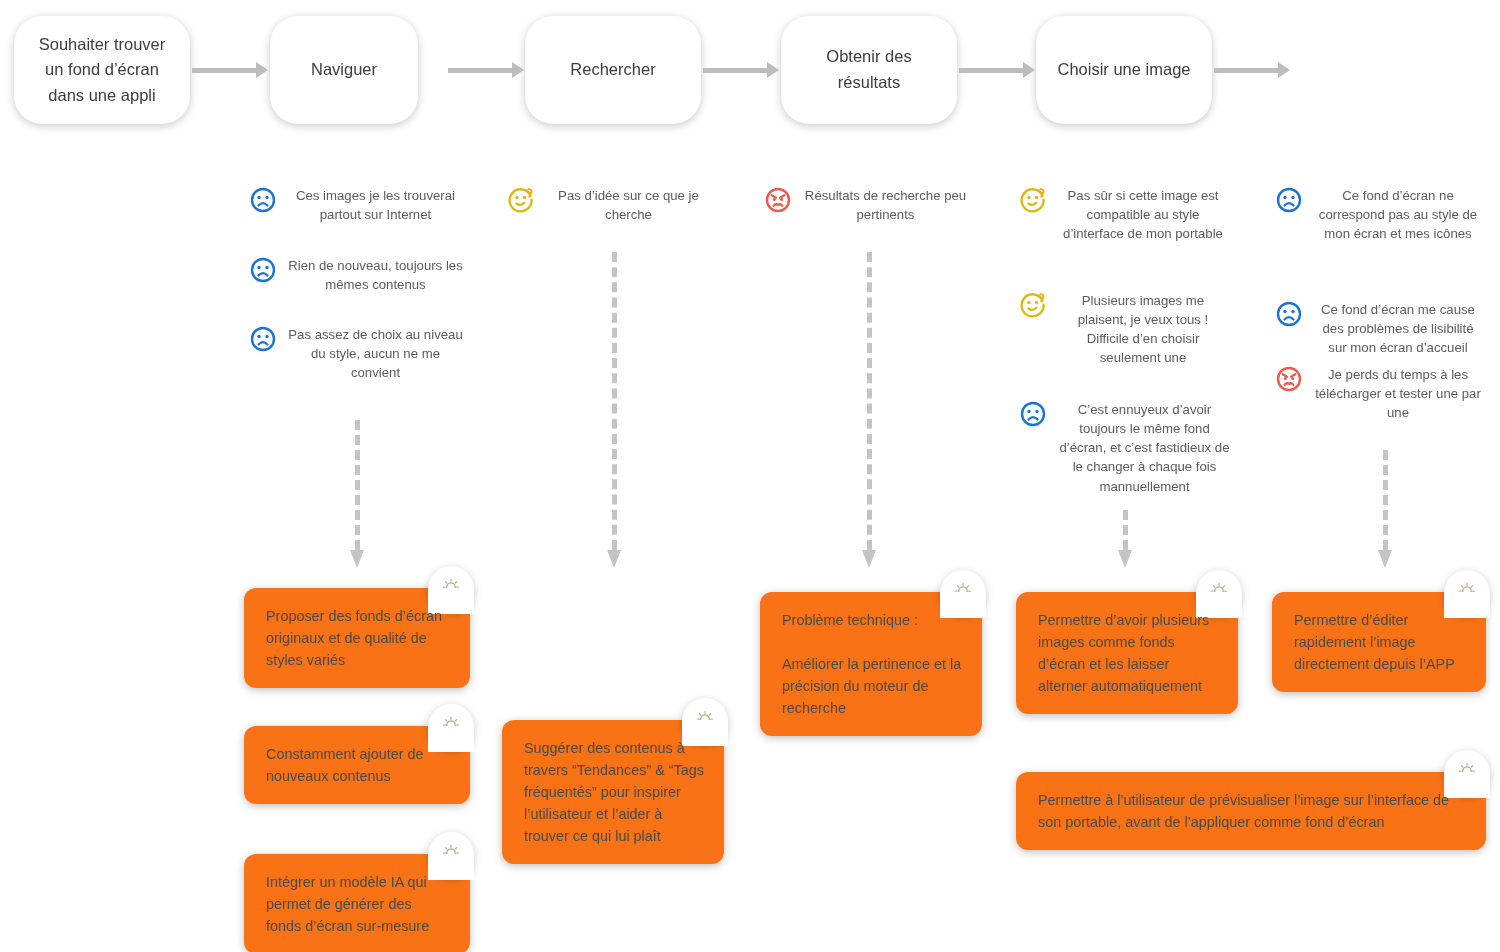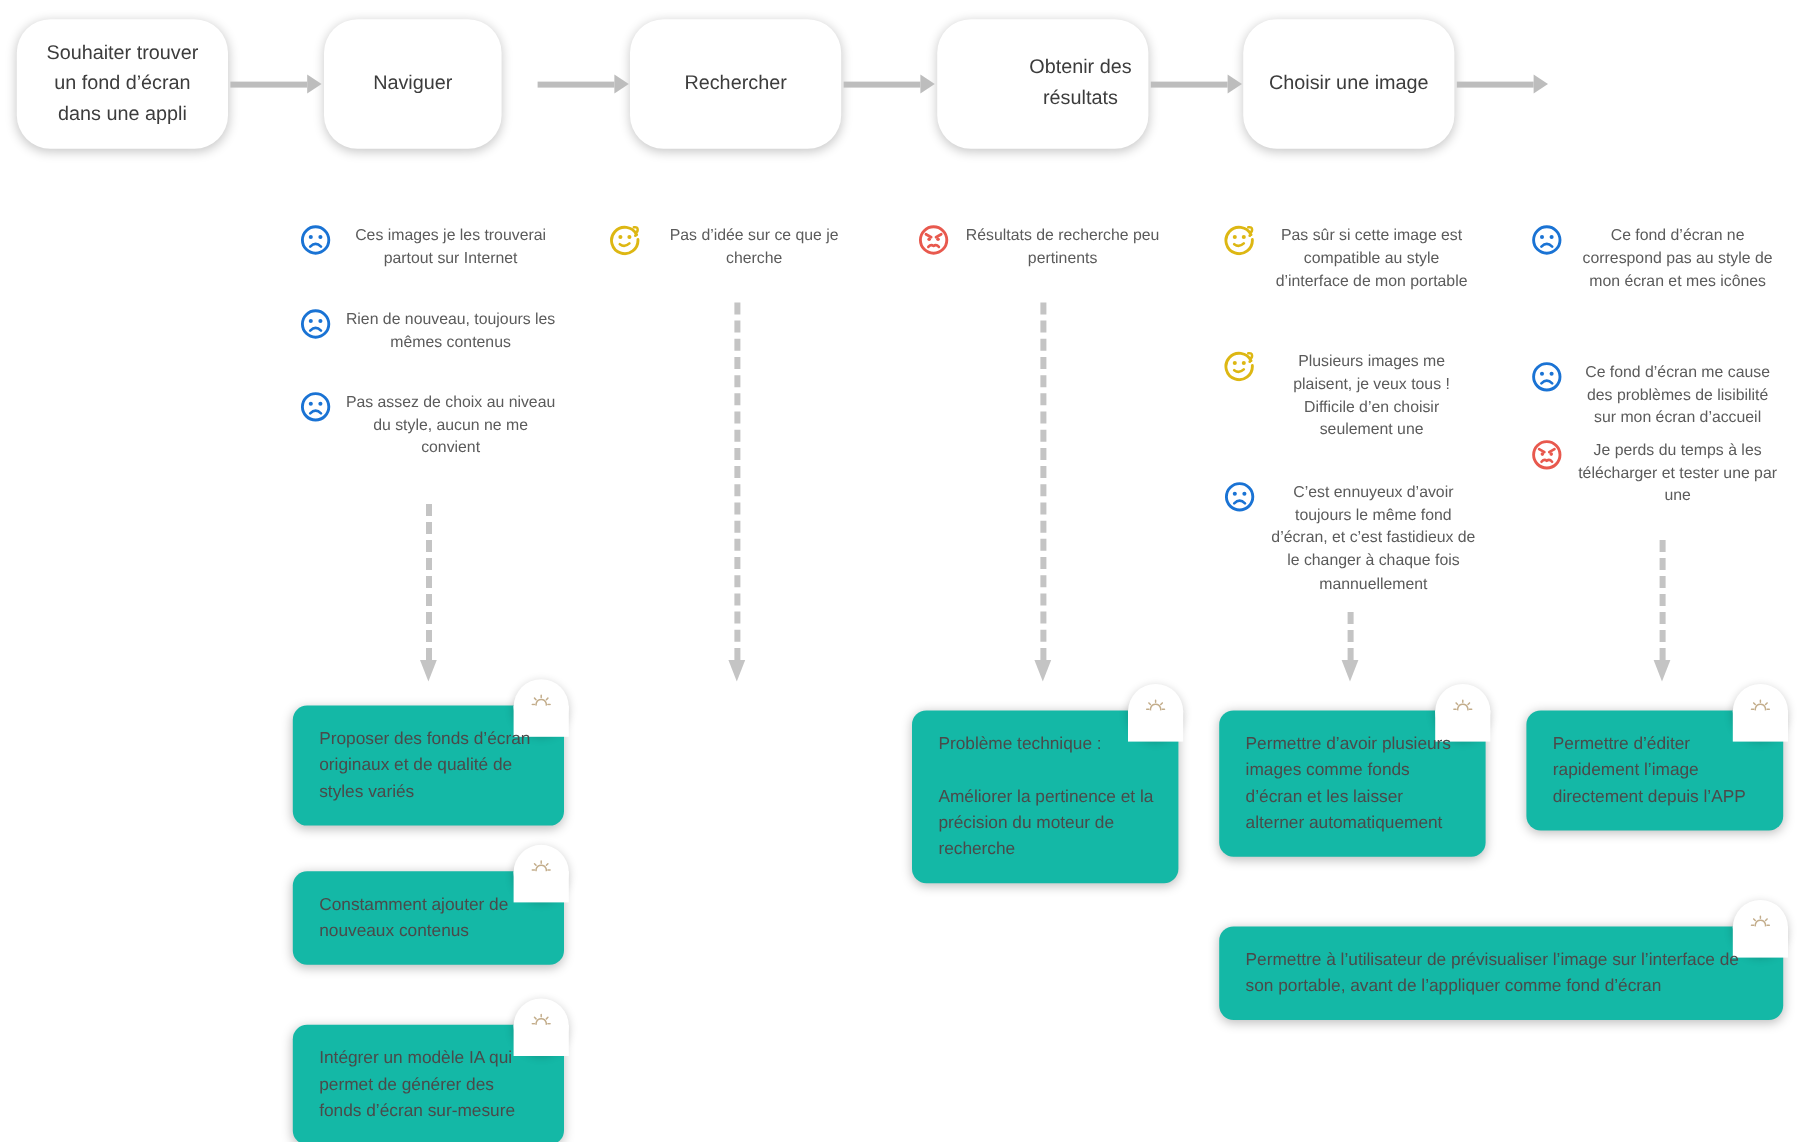--- a/index.html
+++ b/index.html
@@ -83,21 +83,21 @@
     bottom: 0;
     width: 0; height: 0;
     border-left: 7px solid transparent;
     border-right: 7px solid transparent;
     border-top: 18px solid #c4c4c4;
   }
 
   
   .idea {
     position: absolute;
-    background: #14b8a6;
+    background: #f97316;
     border-radius: 12px;
     box-shadow: 0 2px 9px rgba(0,0,0,0.26);
   }
   .idea .bulb-bump {
     position: absolute;
     top: -22px;
     right: -4px;
     width: 46px;
     height: 46px;
     background: #ffffff;
@@ -134,21 +134,21 @@
     <span style="white-space:pre-line">Souhaiter trouver
 un fond d’écran
 dans une appli</span>
   </div>
   <div class="stage" style="left:270px; top:16px; width:148px; height:108px;">
     <span style="white-space:pre-line">Naviguer</span>
   </div>
   <div class="stage" style="left:525px; top:16px; width:176px; height:108px;">
     <span style="white-space:pre-line">Rechercher</span>
   </div>
-  <div class="stage" style="left:781px; top:16px; width:176px; height:108px;justify-content:flex-end;">
+  <div class="stage" style="left:781px; top:16px; width:176px; height:108px;">
     <span style="white-space:pre-line">Obtenir des
 résultats</span>
   </div>
   <div class="stage" style="left:1036px; top:16px; width:176px; height:108px;justify-content:center;">
     <span style="white-space:pre-line">Choisir une image</span>
   </div>
 
   <div class="harrow" style="left:192px; top:65px; width:76px;">
     <div class="shaft"></div>
       <div class="head"></div>
@@ -357,20 +357,31 @@
           <path d="M12 5.4a4.6 4.6 0 0 0-2.8 8.3c.5.4.8 1 .8 1.6v.5h4v-.5c0-.6.3-1.2.8-1.6A4.6 4.6 0 0 0 12 5.4z" fill="none" stroke="#c3ad8b" stroke-width="1.35"></path>
           <path d="M10 17.4h4M10.6 19.3h2.8" stroke="#c3ad8b" stroke-width="1.35" stroke-linecap="round"></path>
           <path d="M12 1.6v2M3.9 9.9h2M18.1 9.9h2M5.9 4.1l1.4 1.4M18.1 4.1l-1.4 1.4M5.9 15.7l1.4-1.4M18.1 15.7l-1.4-1.4" stroke="#c3ad8b" stroke-width="1.35" stroke-linecap="round"></path>
         </svg>
     </div>
     <div class="bulb-mask"></div>
     <div class="itxt">Intégrer un modèle IA qui permet de générer des fonds d’écran sur-mesure</div>
   </div>
 
 
+  <div class="idea" style="left:502px; top:720px; width:222px;">
+    <div class="bulb-bump">
+      <svg width="22" height="22" viewBox="0 0 24 24">
+          <path d="M12 5.4a4.6 4.6 0 0 0-2.8 8.3c.5.4.8 1 .8 1.6v.5h4v-.5c0-.6.3-1.2.8-1.6A4.6 4.6 0 0 0 12 5.4z" fill="none" stroke="#c3ad8b" stroke-width="1.35"></path>
+          <path d="M10 17.4h4M10.6 19.3h2.8" stroke="#c3ad8b" stroke-width="1.35" stroke-linecap="round"></path>
+          <path d="M12 1.6v2M3.9 9.9h2M18.1 9.9h2M5.9 4.1l1.4 1.4M18.1 4.1l-1.4 1.4M5.9 15.7l1.4-1.4M18.1 15.7l-1.4-1.4" stroke="#c3ad8b" stroke-width="1.35" stroke-linecap="round"></path>
+        </svg>
+    </div>
+    <div class="bulb-mask"></div>
+    <div class="itxt">Suggérer des contenus à travers “Tendances” &amp; “Tags fréquentés” pour inspirer l’utilisateur et l’aider à trouver ce qui lui plaît</div>
+  </div>
 
   <div class="idea" style="left:760px; top:592px; width:222px;">
     <div class="bulb-bump">
       <svg width="22" height="22" viewBox="0 0 24 24">
           <path d="M12 5.4a4.6 4.6 0 0 0-2.8 8.3c.5.4.8 1 .8 1.6v.5h4v-.5c0-.6.3-1.2.8-1.6A4.6 4.6 0 0 0 12 5.4z" fill="none" stroke="#c3ad8b" stroke-width="1.35"></path>
           <path d="M10 17.4h4M10.6 19.3h2.8" stroke="#c3ad8b" stroke-width="1.35" stroke-linecap="round"></path>
           <path d="M12 1.6v2M3.9 9.9h2M18.1 9.9h2M5.9 4.1l1.4 1.4M18.1 4.1l-1.4 1.4M5.9 15.7l1.4-1.4M18.1 15.7l-1.4-1.4" stroke="#c3ad8b" stroke-width="1.35" stroke-linecap="round"></path>
         </svg>
     </div>
     <div class="bulb-mask"></div>

